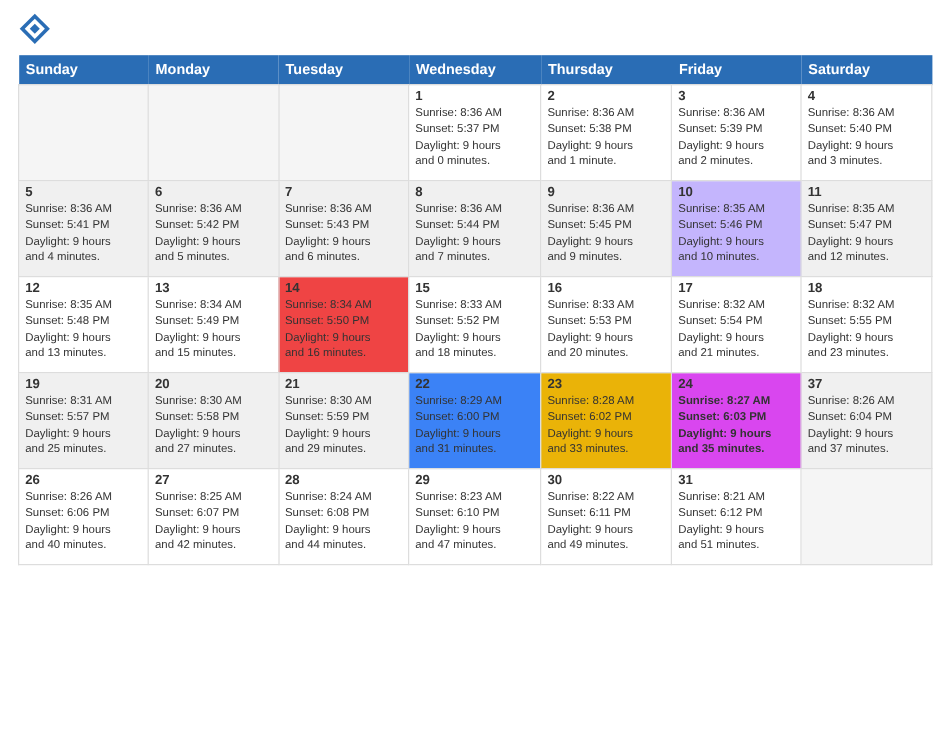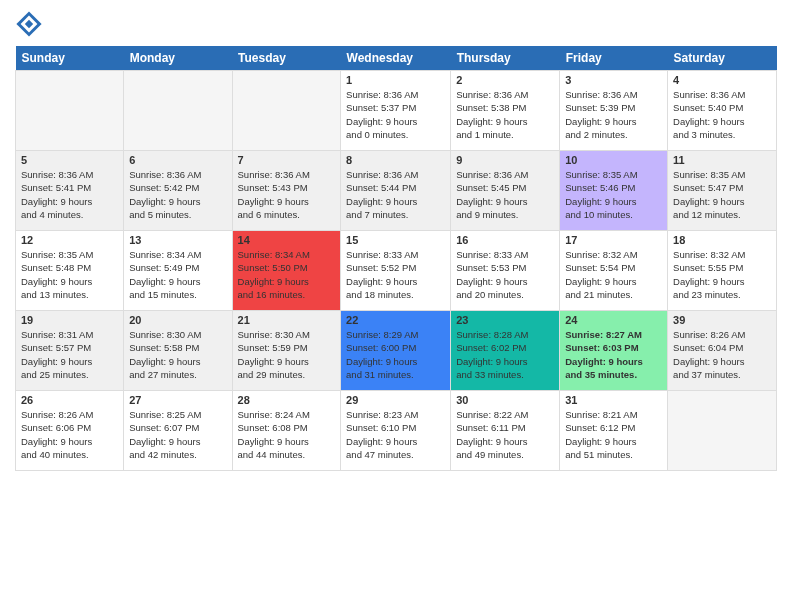--- a/index.html
+++ b/index.html
@@ -294,36 +294,36 @@
 Daylight: 9 hours
 and 29 minutes.</div>
           </td>
           <td style="background: #3b82f6;">
             <div class="day-number">22</div>
             <div class="day-info" style="white-space: pre-line;">Sunrise: 8:29 AM
 Sunset: 6:00 PM
 Daylight: 9 hours
 and 31 minutes.</div>
           </td>
-          <td style="background: #14b8a6;">
+          <td style="background: #eab308;">
             <div class="day-number">23</div>
             <div class="day-info" style="white-space: pre-line;">Sunrise: 8:28 AM
 Sunset: 6:02 PM
 Daylight: 9 hours
 and 33 minutes.</div>
           </td>
-          <td style="background: #86efac;">
+          <td style="background: #d946ef;">
             <div class="day-number">24</div>
             <div class="day-info" style="white-space: pre-line; font-weight: bold;">Sunrise: 8:27 AM
 Sunset: 6:03 PM
 Daylight: 9 hours
 and 35 minutes.</div>
           </td>
           <td style="background: rgb(240, 240, 240);">
-            <div class="day-number">39</div>
+            <div class="day-number">37</div>
             <div class="day-info" style="white-space: pre-line;">Sunrise: 8:26 AM
 Sunset: 6:04 PM
 Daylight: 9 hours
 and 37 minutes.</div>
           </td>
         </tr>
         <tr>
           <td style="background: rgb(255, 255, 255);">
             <div class="day-number">26</div>
             <div class="day-info" style="white-space: pre-line;">Sunrise: 8:26 AM

